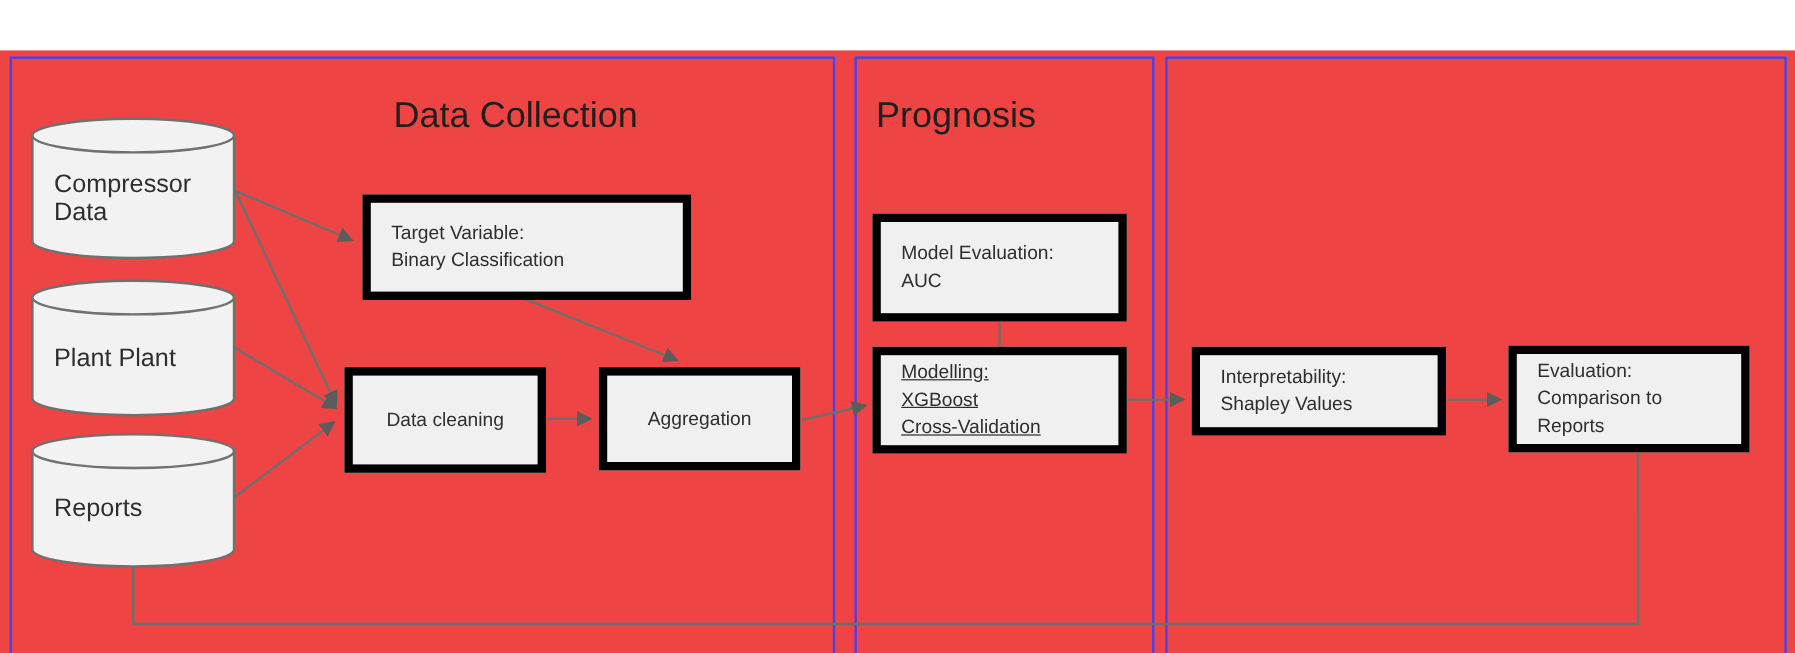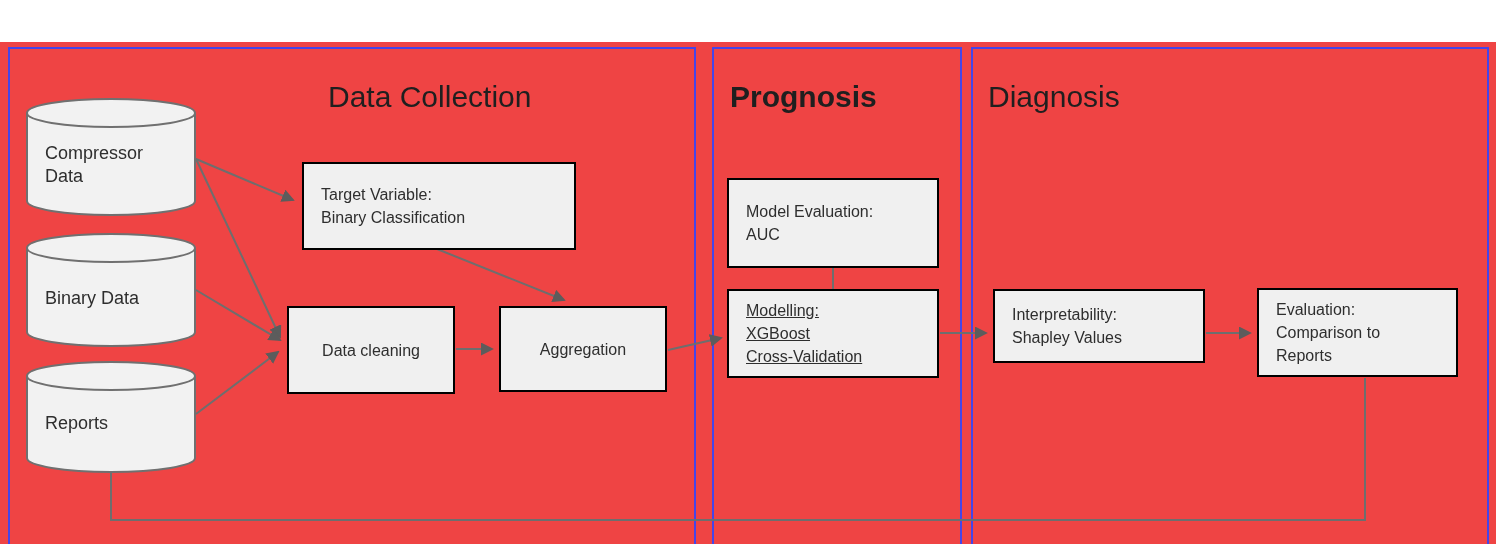--- a/index.html
+++ b/index.html
@@ -11,44 +11,43 @@
     position:absolute; border:2px solid #4545e8; box-sizing:border-box;
     background:transparent; z-index:0;
   }
   .sec-title {
     position:absolute; z-index:3; font-size:30px; line-height:34px;
     color:#1f1f1f; white-space:nowrap;
   }
   svg.wires { position:absolute; left:0; top:0; z-index:1; }
   .node {
     position:absolute; z-index:2; box-sizing:border-box;
-    background:#f0f0f0; border:2px solid #000000;
+    background:#f0f0f0; border:7px solid #000000;
     display:flex; align-items:center;
     font-size:16px; line-height:23px; color:#2e2e2e;
   }
   .node .lbl { white-space:pre-line; }
   .node.left   { justify-content:flex-start; padding-left:17px; padding-right:6px; }
   .node.center { justify-content:center; text-align:center; }
   .cyl-label {
-    position:absolute; z-index:2; font-size:18px; line-height:23px;
+    position:absolute; z-index:2; font-size:21px; line-height:23px;
     color:#2e2e2e; white-space:pre-line;
   }
 </style>
 </head>
 <body>
 
 <div class="canvas">
 
   <div class="section" style="left:8px; top:5px; width:688px; height:529px;"></div>
   <div class="section" style="left:712px; top:5px; width:250px; height:529px;"></div>
   <div class="section" style="left:971px; top:5px; width:518px; height:529px;"></div>
 
   <div class="sec-title" style="left:328px; top:38px;">Data Collection</div>
-  <div class="sec-title" style="left:730px; top:38px;font-weight:bold;">Prognosis</div>
-  <div class="sec-title" style="left:988px; top:38px;">Diagnosis</div>
+  <div class="sec-title" style="left:730px; top:38px;">Prognosis</div>
 
   <svg class="wires" width="1496" height="544" viewBox="0 0 1496 544">
     <defs>
       <marker id="arrow" viewBox="0 0 10 10" refX="8.5" refY="5" markerWidth="6.5" markerHeight="6.5" orient="auto-start-reverse">
         <path d="M0,0 L10,5 L0,10 z" fill="#5c5c5c"></path>
       </marker>
     </defs>
 
     <g>
       <path d="M27,71 A84,14 0 0 1 195,71 L195,159 A84,14 0 0 1 27,159 Z" fill="#f2f2f2" stroke="#707070" stroke-width="2"></path>
@@ -73,21 +72,21 @@
     <line x1="456" y1="307" x2="492" y2="307" stroke="#6e6e6e" stroke-width="2" marker-end="url(#arrow)"></line>
     <line x1="668" y1="308" x2="721" y2="296" stroke="#6e6e6e" stroke-width="2" marker-end="url(#arrow)"></line>
     <line x1="833" y1="226" x2="833" y2="247" stroke="#6e6e6e" stroke-width="2"></line>
     <line x1="940" y1="291" x2="986" y2="291" stroke="#6e6e6e" stroke-width="2" marker-end="url(#arrow)"></line>
     <line x1="1206" y1="291" x2="1250" y2="291" stroke="#6e6e6e" stroke-width="2" marker-end="url(#arrow)"></line>
     <polyline points="111,430 111,478 1365,478 1365,336" fill="none" stroke="#6e6e6e" stroke-width="2"></polyline>
   </svg>
 
   <div class="cyl-label" style="left:45px; top:100px;">Compressor
 Data</div>
-  <div class="cyl-label" style="left:45px; top:245px;">Binary Data</div>
+  <div class="cyl-label" style="left:45px; top:245px;">Plant Plant</div>
   <div class="cyl-label" style="left:45px; top:370px;">Reports</div>
 
   <div class="node left" style="left:302px; top:120px; width:274px; height:88px;">
     <span class="lbl">Target Variable:
 Binary Classification</span>
   </div>
   <div class="node center" style="left:287px; top:264px; width:168px; height:88px;">
     <span class="lbl">Data cleaning</span>
   </div>
   <div class="node left" style="left:727px; top:136px; width:212px; height:90px;">

